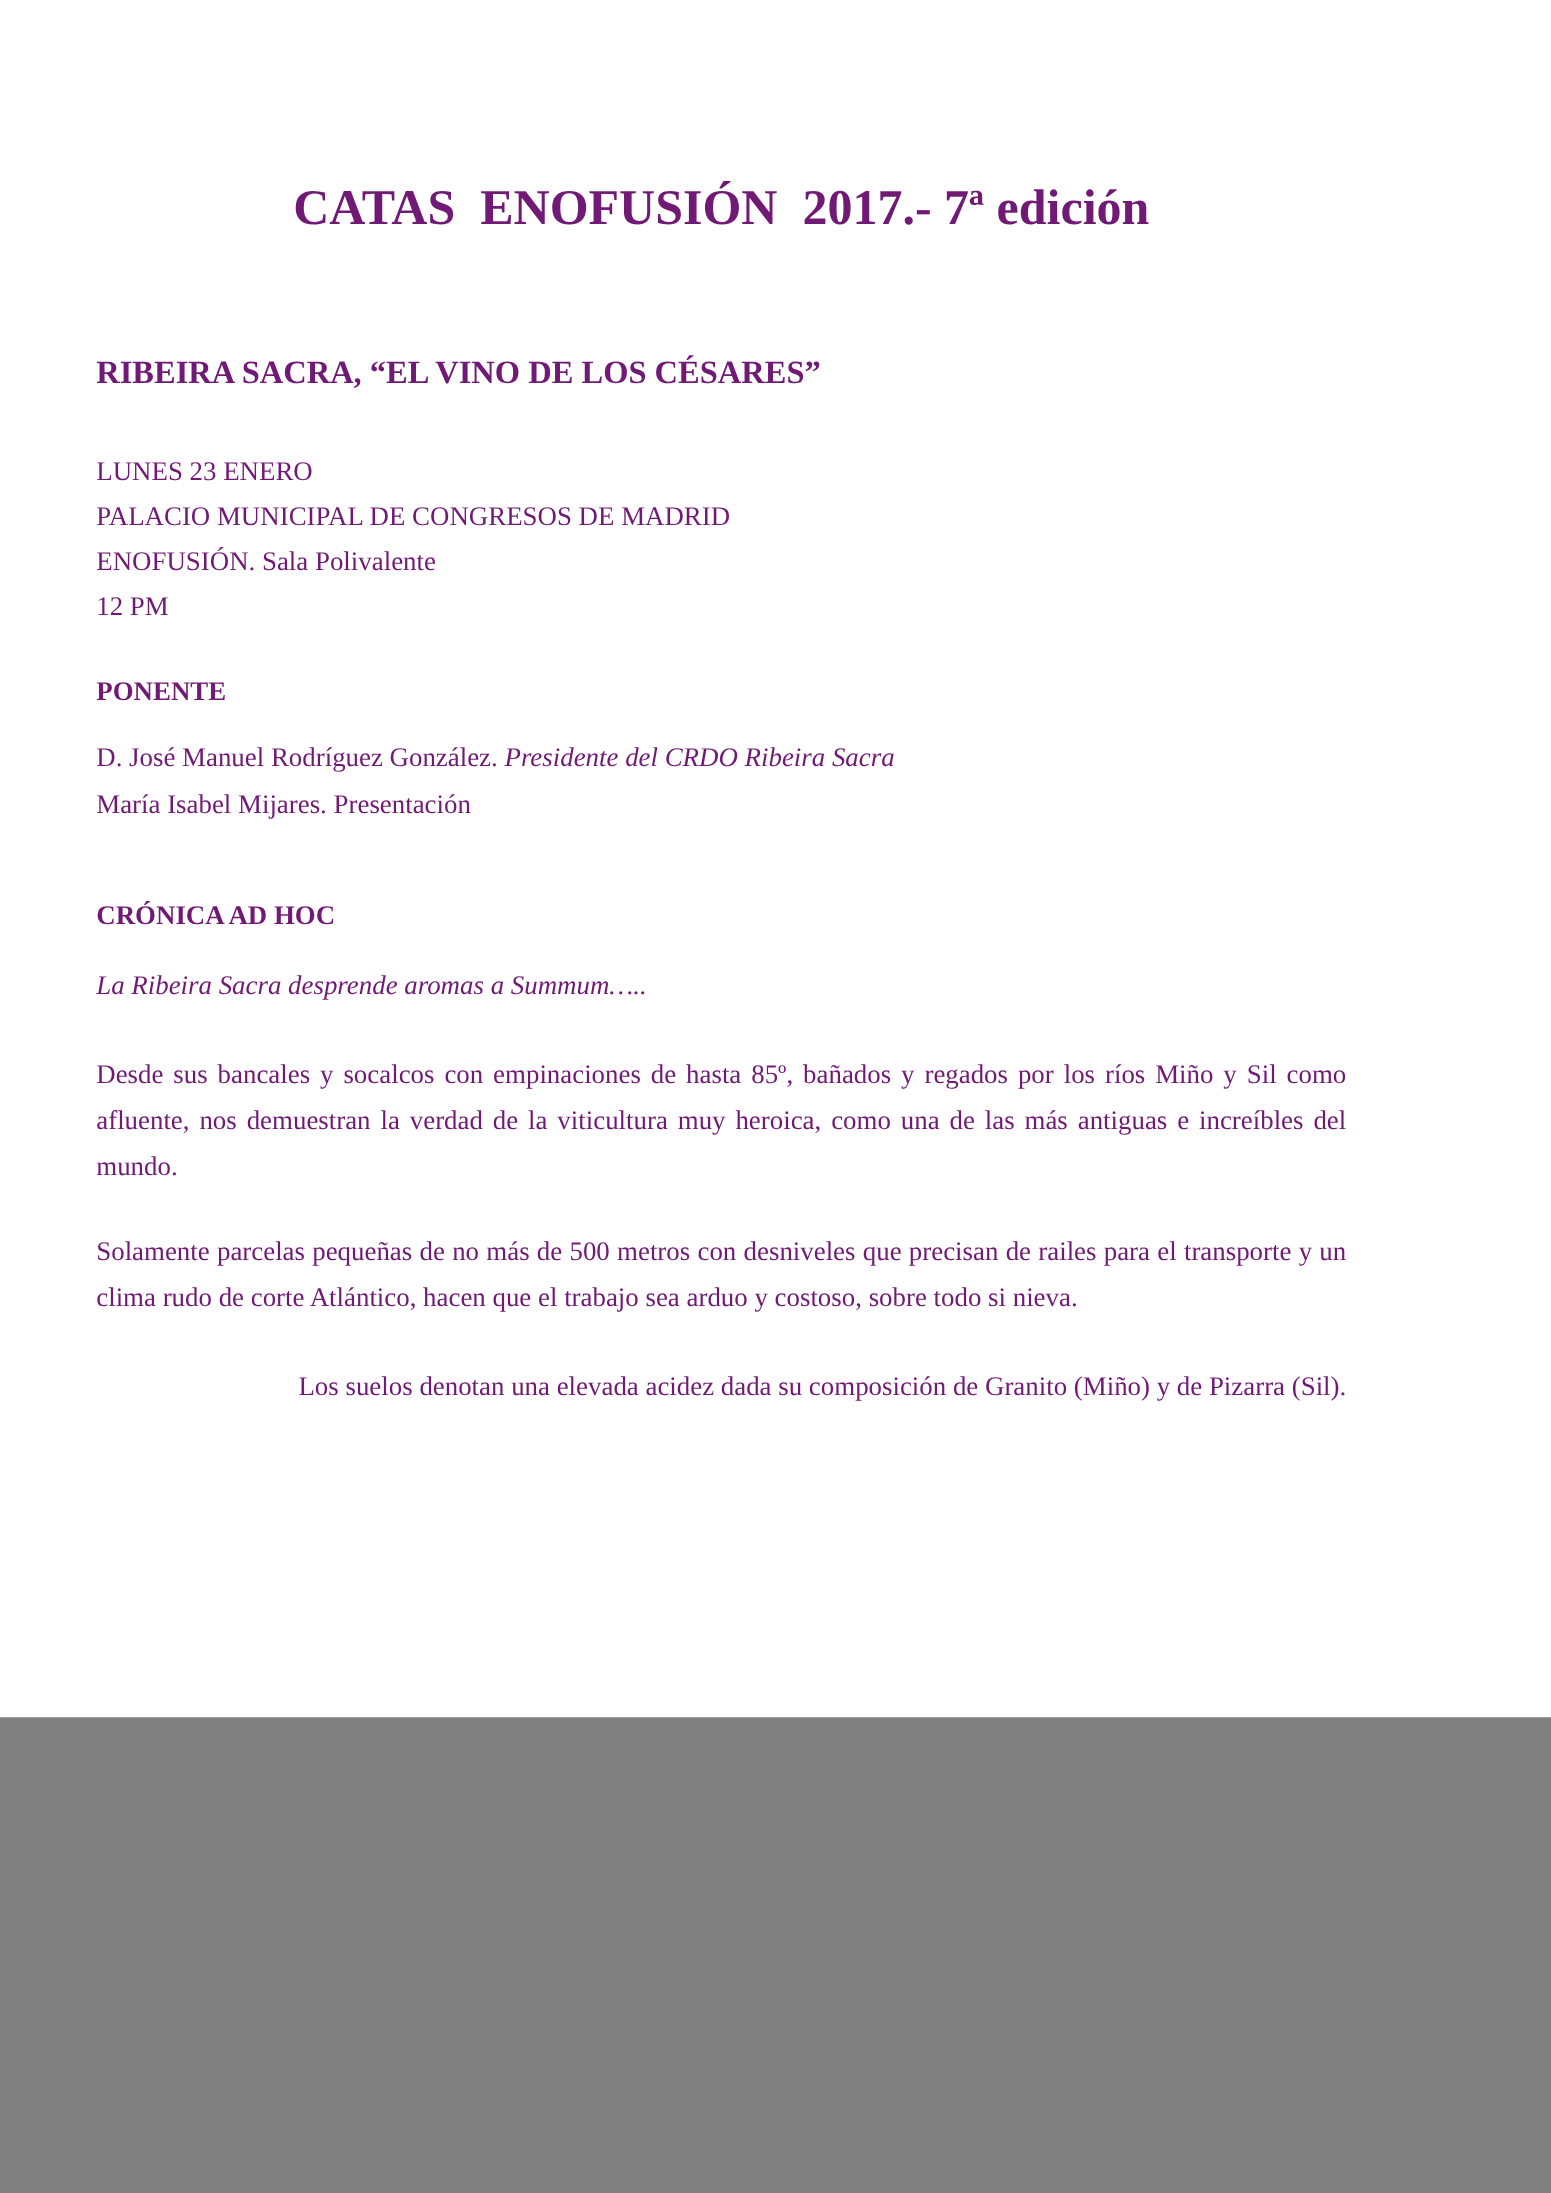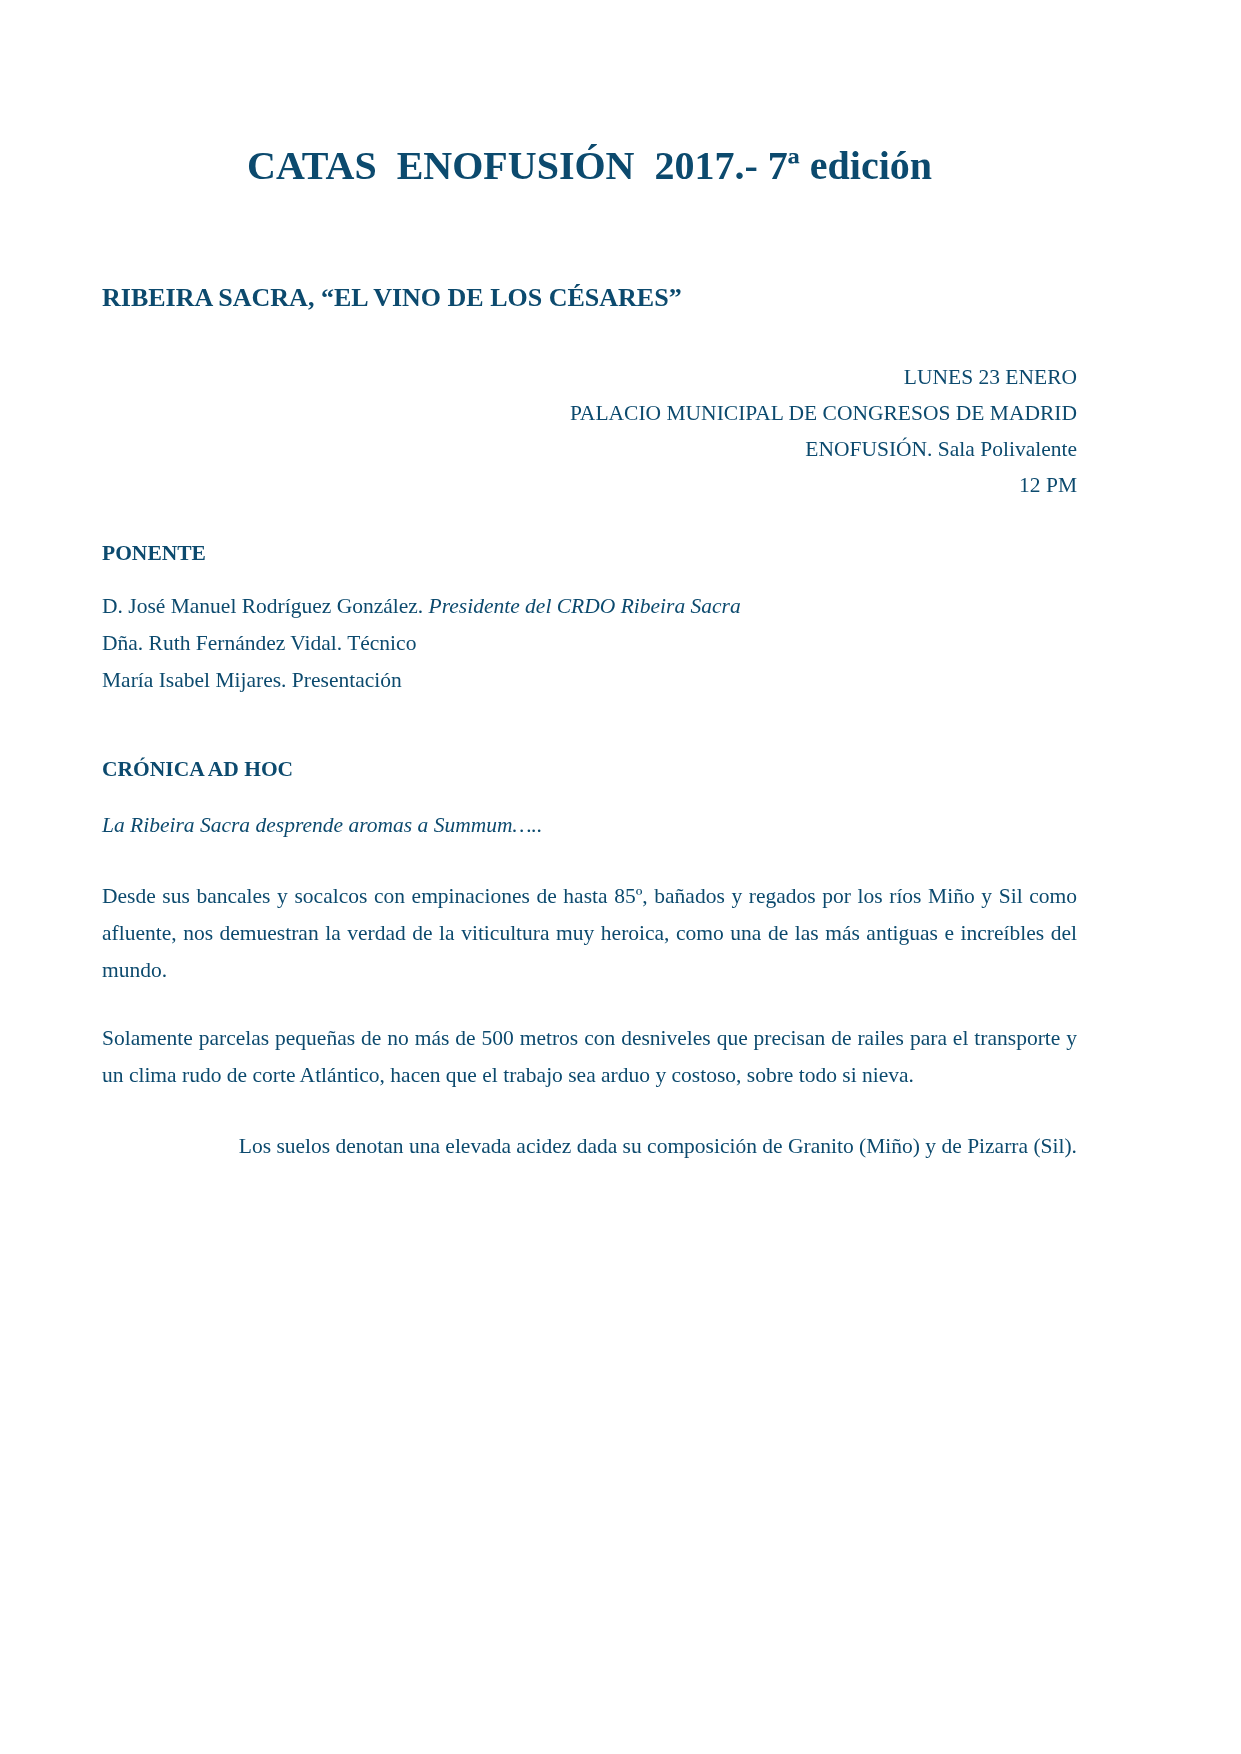--- a/index.html
+++ b/index.html
@@ -3,28 +3,28 @@
 <meta charset="utf-8">
 <style>
   html, body {
     margin: 0;
     padding: 0;
     background: #808080;
   }
   .page {
     position: relative;
     width: 1241px;
-    height: 1754px;
+    height: 1374px;
     margin: 0 auto;
     background: #ffffff;
     box-sizing: border-box;
-    padding: 0 164px 0 102px;
+    padding: 0 164px 0 77px;
     overflow: hidden;
     font-family: "Liberation Serif", "DejaVu Serif", serif;
-    color: #0c4a6e;
+    color: #701a75;
     font-size: 21.5px;
   }
   .doc-title {
     margin: 142px 0 0 0;
     font-size: 40px;
     line-height: 48px;
     font-weight: bold;
     text-align: center;
     white-space: pre-wrap;
   }
@@ -32,21 +32,20 @@
     margin: 89px 0 0 0;
     font-size: 26px;
     line-height: 37px;
     font-weight: bold;
   }
   .event-block {
     margin-top: 43px;
   }
   .event-block .line {
     line-height: 36px;
-    text-align: right;
   }
   .wines-block {
     margin-top: 34px;
   }
   .wines-block .line {
     line-height: 36px;
   }
   .section-heading {
     font-weight: bold;
     line-height: 36px;
@@ -97,21 +96,20 @@
     <div class="line">PALACIO MUNICIPAL DE CONGRESOS DE MADRID</div>
     <div class="line">ENOFUSIÓN. Sala Polivalente</div>
     <div class="line">12 PM</div>
   </div>
 
 
   <div class="section-heading ponente-heading">PONENTE</div>
 
   <div class="speakers-block">
     <div class="line"><span>D. José Manuel Rodríguez González.</span> <span class="speaker-role-italic">Presidente del CRDO Ribeira Sacra</span></div>
-    <div class="line"><span>Dña. Ruth Fernández Vidal.</span> <span>Técnico</span></div>
     <div class="line"><span>María Isabel Mijares.</span> <span>Presentación</span></div>
   </div>
 
   <div class="section-heading cronica-heading">CRÓNICA AD HOC</div>
 
   <div class="cronica-lead">La Ribeira Sacra desprende aromas a Summum…..</div>
 
   <p class="para para-1">Desde sus bancales y socalcos con empinaciones de hasta 85º, bañados y regados por los ríos Miño y Sil como afluente, nos demuestran la verdad de la viticultura muy heroica, como una de las más antiguas e increíbles del mundo.</p>
   <p class="para para-2">Solamente parcelas pequeñas de no más de 500 metros con desniveles que precisan de railes para el transporte y un clima rudo de corte Atlántico, hacen que el trabajo sea arduo y costoso, sobre todo si nieva.</p>
   <p class="para para-3">Los suelos denotan una elevada acidez dada su composición de Granito (Miño) y de Pizarra (Sil).</p>

